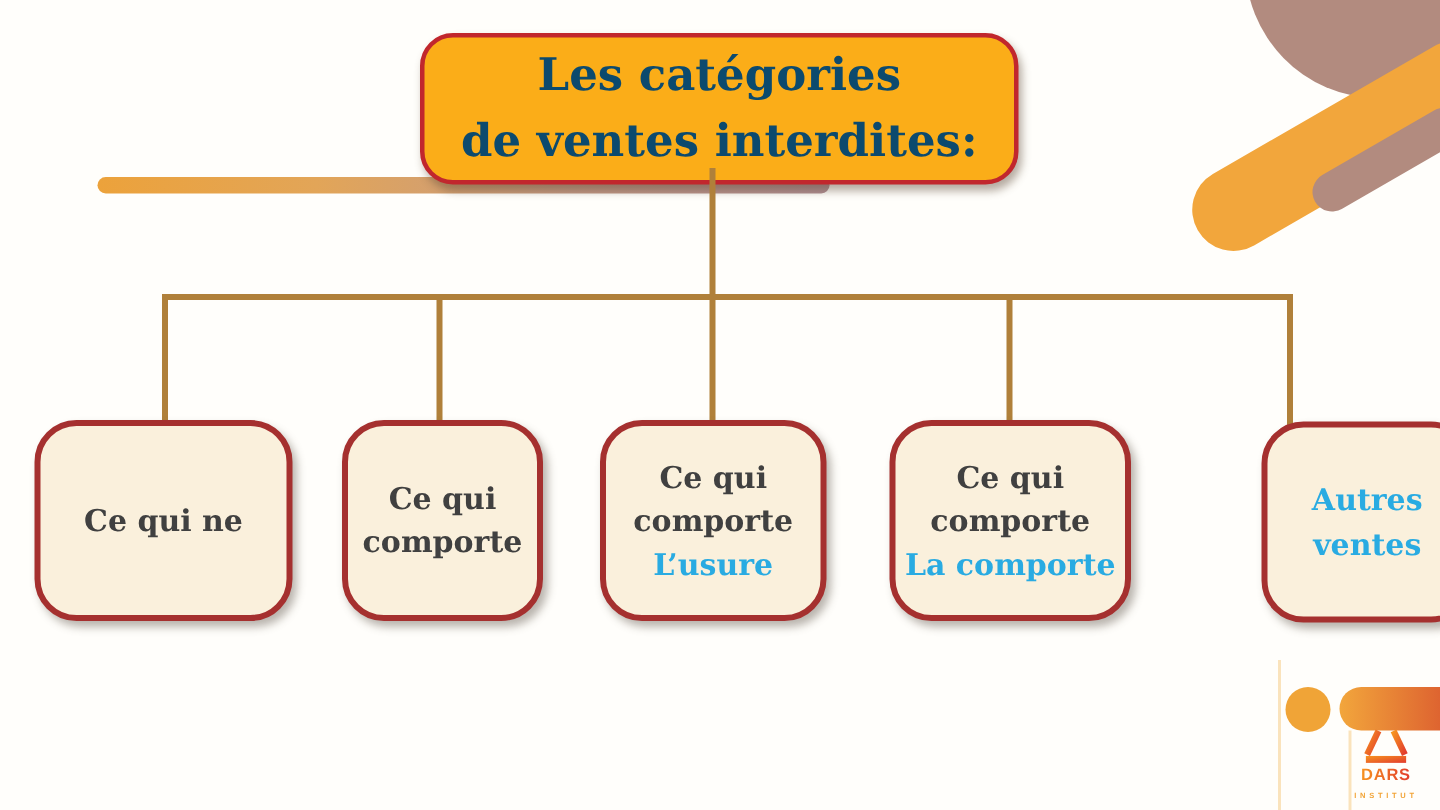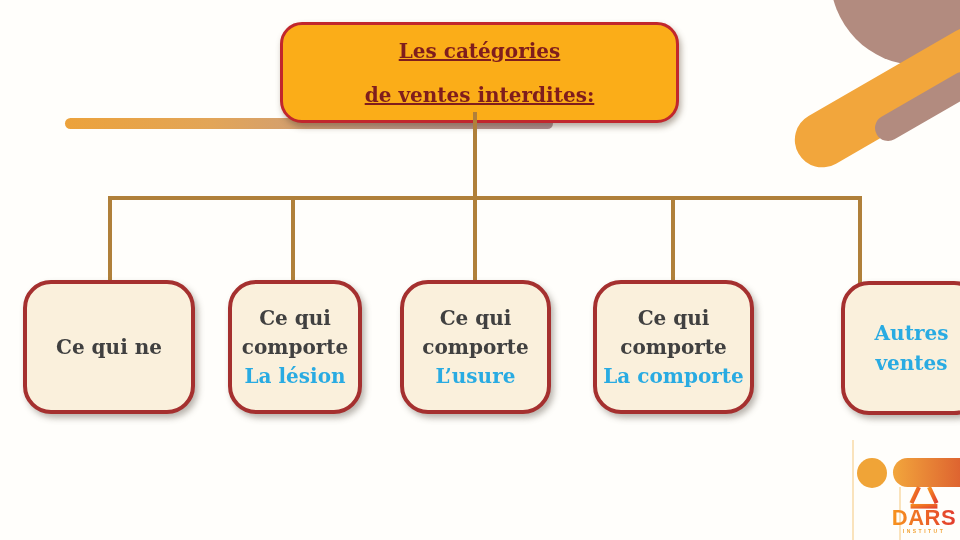--- a/index.html
+++ b/index.html
@@ -44,22 +44,22 @@
   .hairline-2{left:899px;top:487px;height:53px;}
   
   .title-box{
     position:absolute;left:280px;top:22px;width:393px;height:95px;
     background:#fbad18;border:3px solid #c1272d;border-radius:22px;
     box-shadow:2px 4px 6px rgba(90,70,50,0.45);
     display:flex;flex-direction:column;justify-content:center;align-items:center;
     z-index:2;
   }
   .title-box span{
-    display:block;font-size:20px;font-weight:bold;color:#7f1d1d;
-    line-height:44px;white-space:nowrap;text-decoration:underline;
+    display:block;font-size:30px;font-weight:bold;color:#0c4a6e;
+    line-height:44px;white-space:nowrap;
   }
   
   .conn{position:absolute;background:#b0803a;z-index:3;}
   .conn-main-v{left:473px;top:112px;width:4px;height:88px;}
   .conn-h{left:108px;top:196px;width:754px;height:4px;}
   .conn-stub{top:196px;width:4px;height:88px;}
   .stub-1{left:108px;}
   .stub-2{left:291px;}
   .stub-3{left:473px;}
   .stub-4{left:671px;}
@@ -84,21 +84,21 @@
   .box-5{left:829px;top:281px;width:141px;margin-left:12px;}
   .box-5 span{line-height:30px;}
   
   .logo{
     position:absolute;left:893px;top:483px;width:62px;
     display:flex;flex-direction:column;align-items:center;z-index:5;
     font-family:"Liberation Sans",sans-serif;
   }
   .logo-mark{width:34px;height:26px;display:block;}
   .logo-text{
-    font-size:22px;font-weight:bold;letter-spacing:0.5px;line-height:17px;
+    font-size:11px;font-weight:bold;letter-spacing:0.5px;line-height:17px;
     color:#e94e2b;
     background:linear-gradient(90deg,#f7941e,#e23b2e);
     -webkit-background-clip:text;background-clip:text;text-decoration:underline;
     -webkit-text-fill-color:transparent;
   }
   .logo-sub{
     font-size:5px;font-weight:bold;letter-spacing:2.5px;color:#f2a437;
     margin-top:2px;line-height:6px;
   }
 </style>
@@ -126,21 +126,20 @@
   <div class="conn conn-stub stub-4"></div>
   <div class="conn conn-stub stub-5"></div>
 
   <div class="cat-box box-1">
     <span>Ce qui ne</span>
   </div>
 
   <div class="cat-box box-2">
     <span>Ce qui</span>
     <span>comporte</span>
-    <span class="accent">La lésion</span>
   </div>
 
   <div class="cat-box box-3">
     <span>Ce qui</span>
     <span>comporte</span>
     <span class="accent">L’usure</span>
   </div>
 
   <div class="cat-box box-4">
     <span>Ce qui</span>

